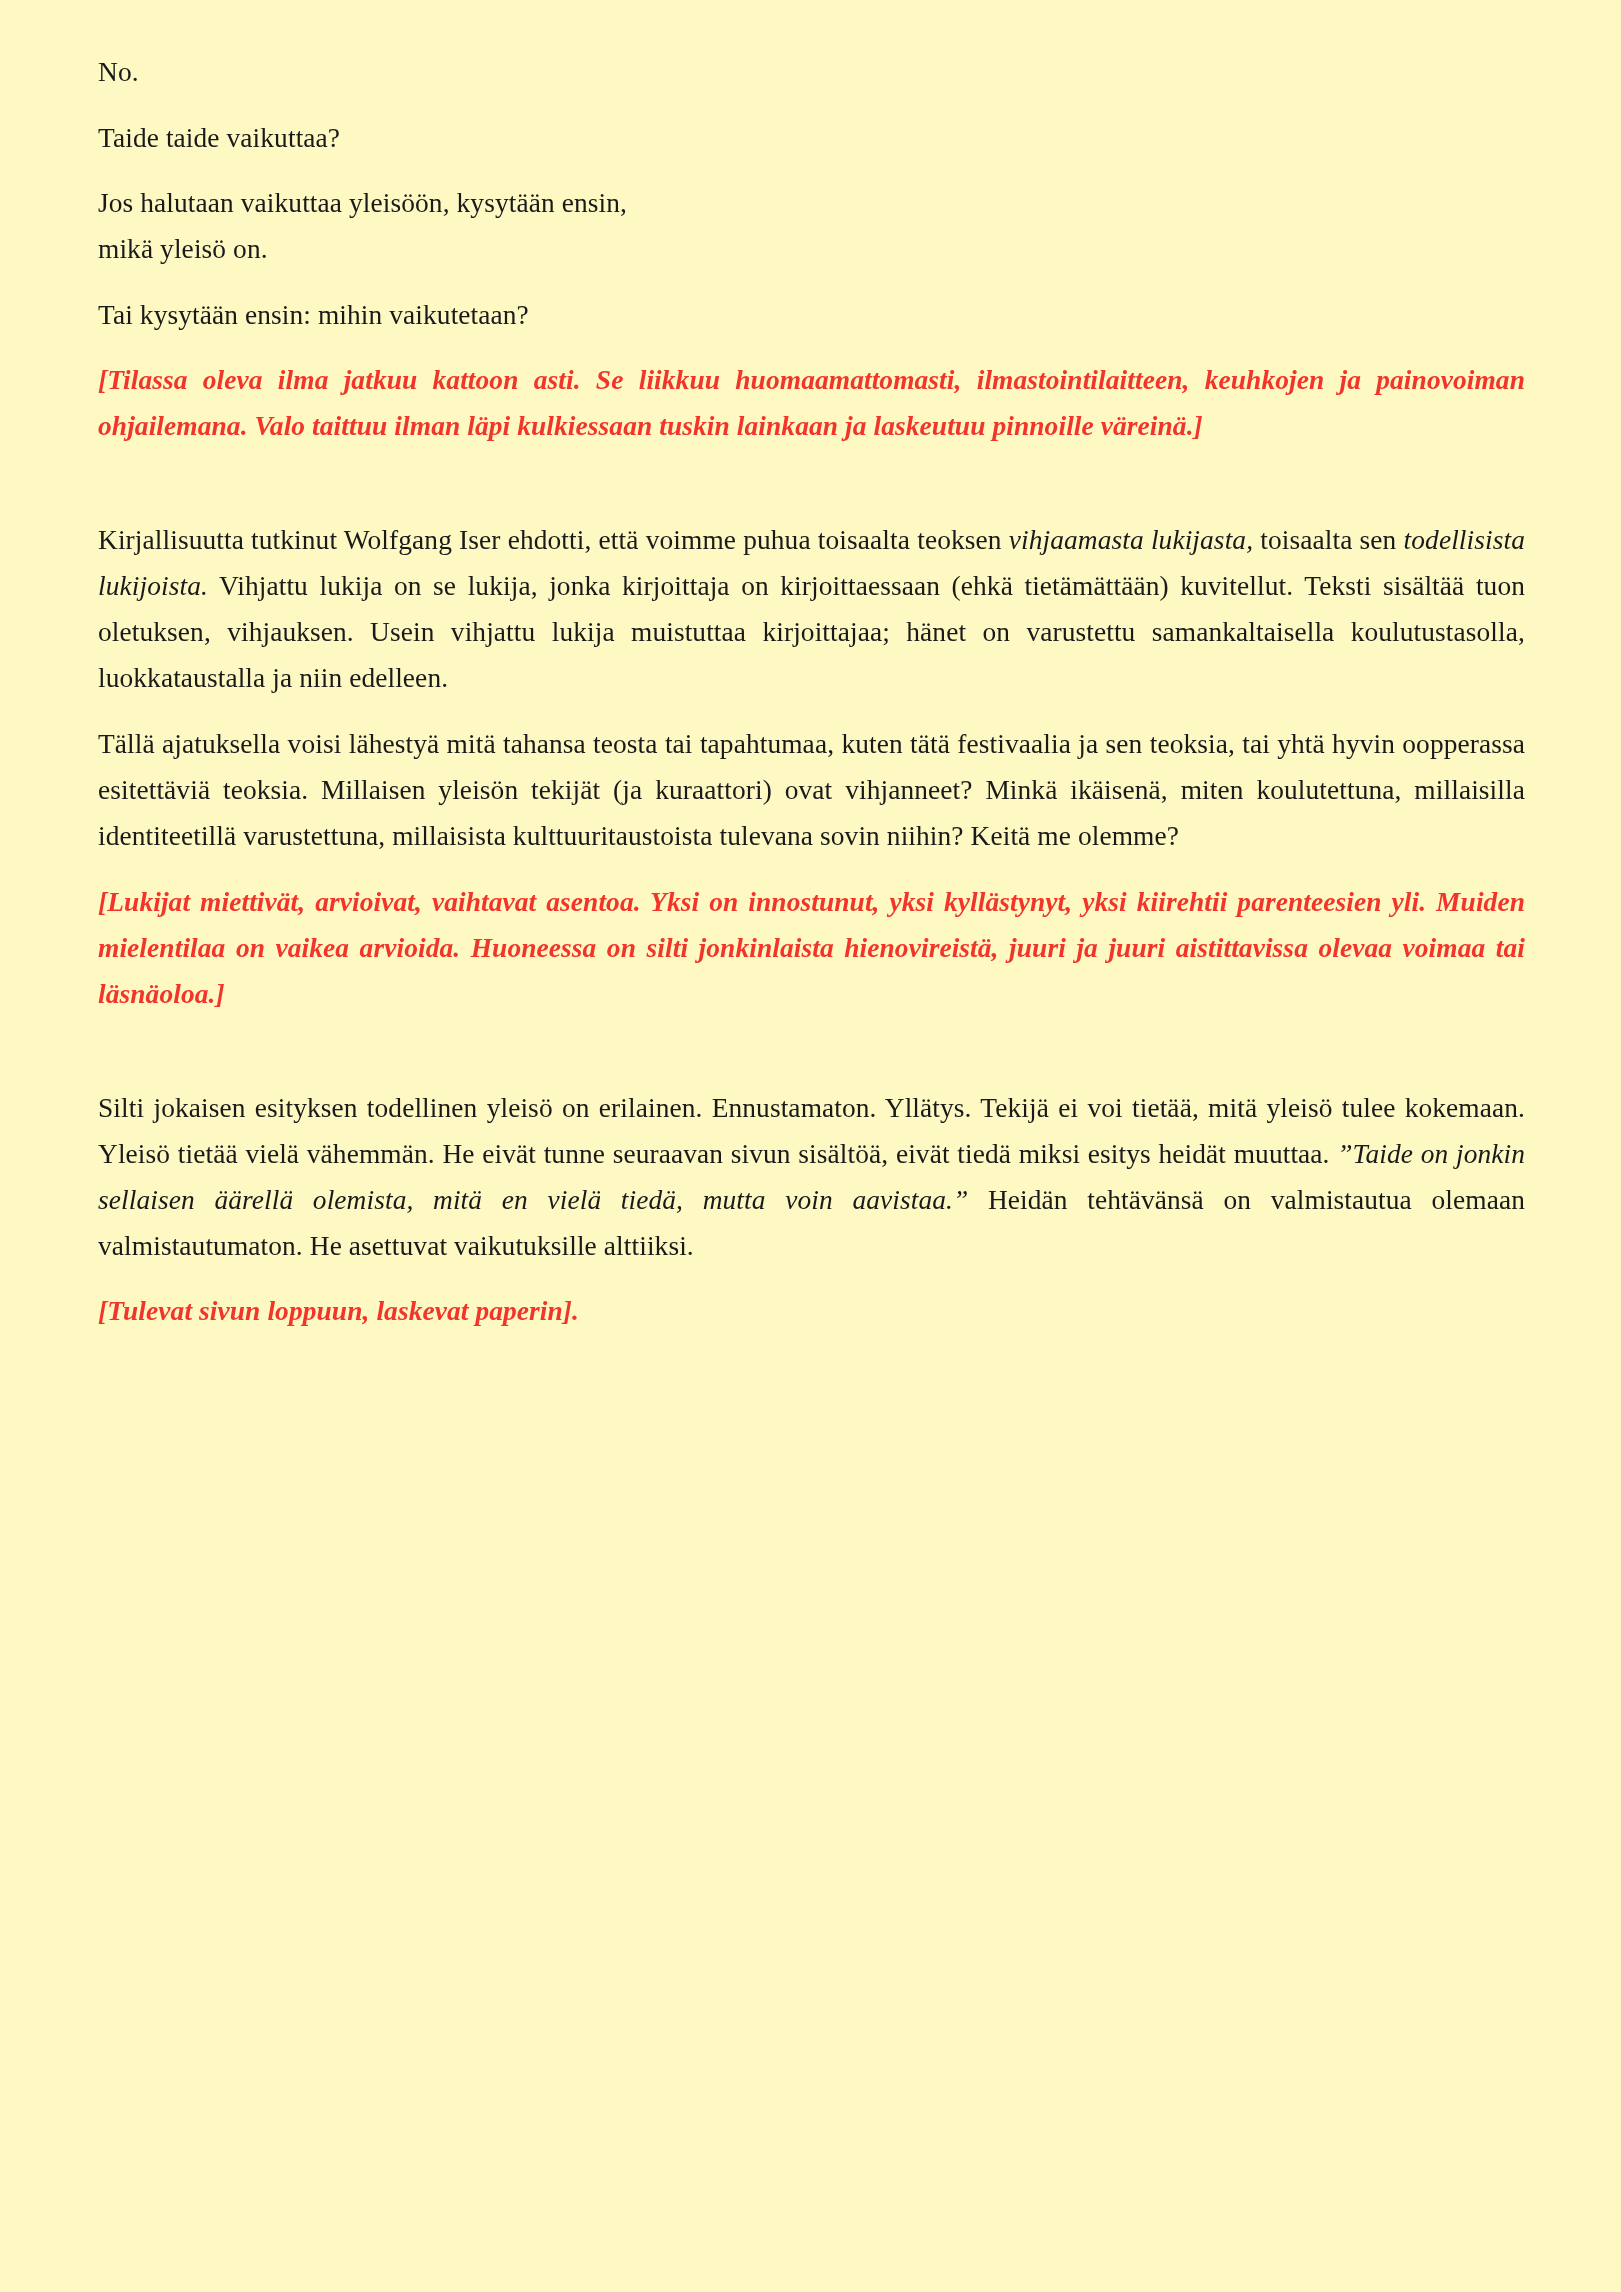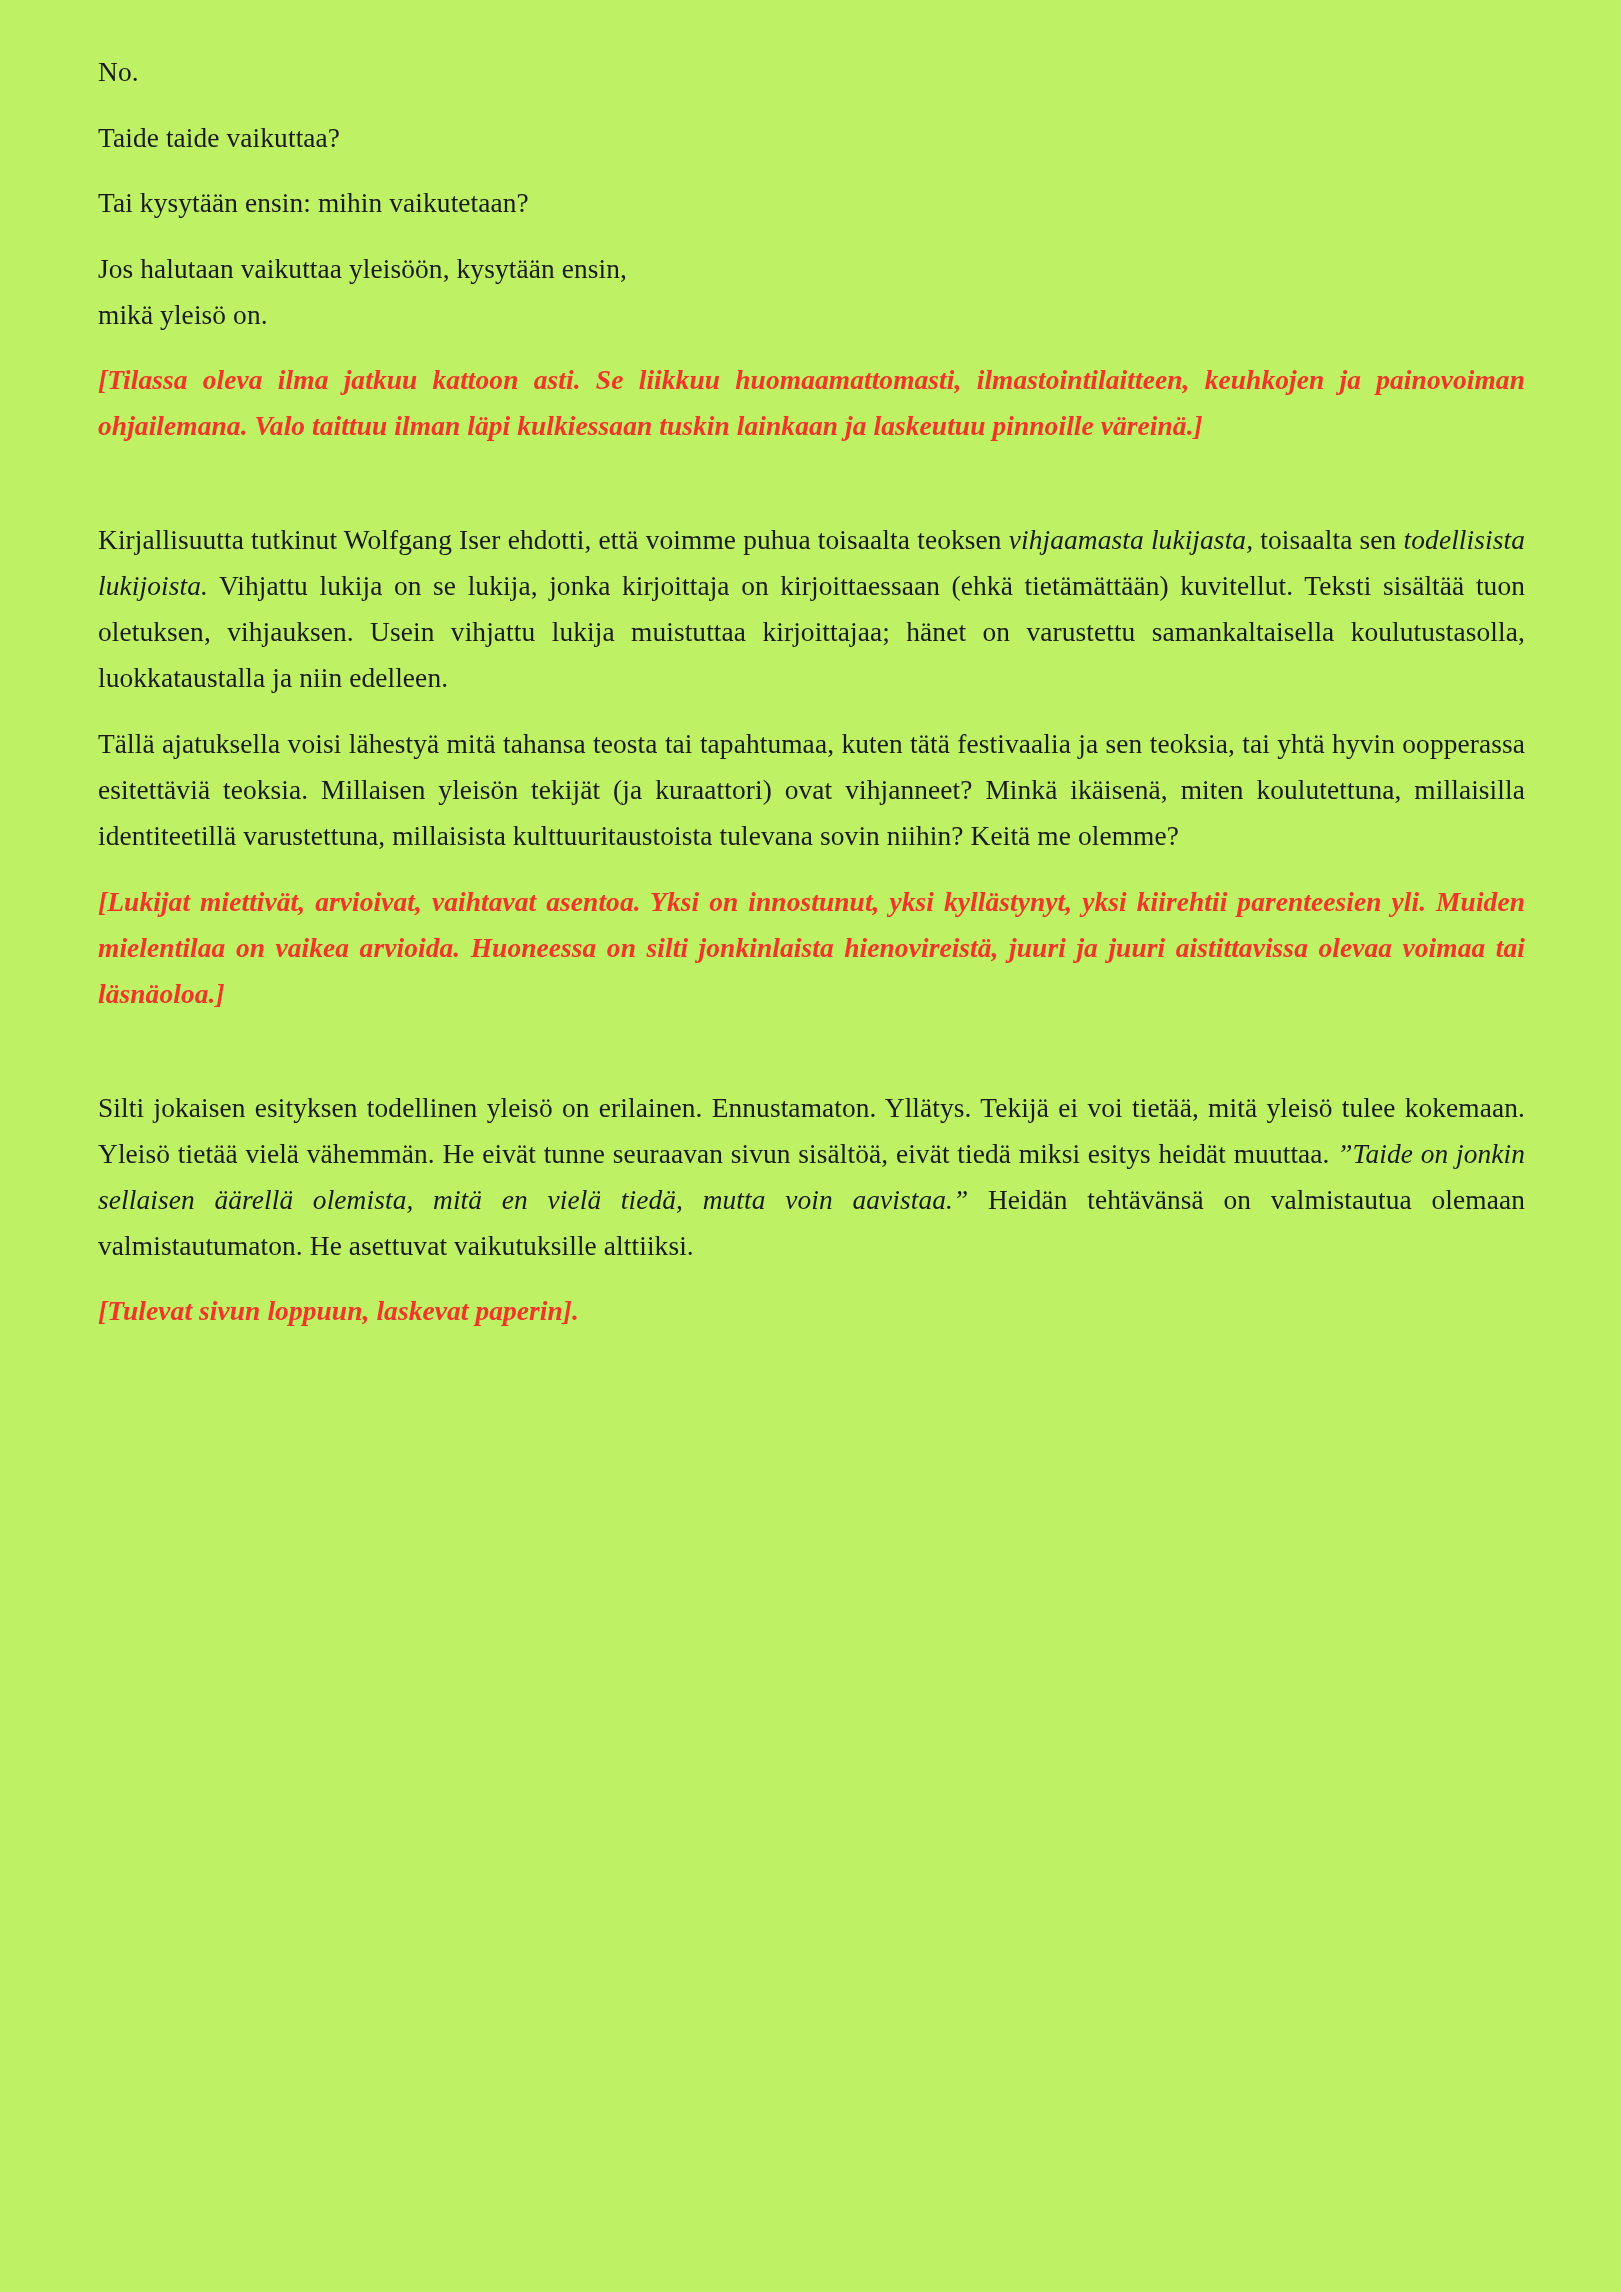--- a/index.html
+++ b/index.html
@@ -12,21 +12,21 @@
     min-height: 2293px;
     font-family: "Liberation Serif", "DejaVu Serif", serif;
     color: #1a1a1a;
     box-sizing: border-box;
   }
   .page {
     box-sizing: border-box;
     width: 1621px;
     min-height: 2293px;
     padding: 49px 96px 59px 98px;
-    background: #bef264;
+    background: #fef9c3;
   }
   .block {
     margin: 0;
     font-size: 27.4px;
     line-height: 46px;
     text-align: justify;
     letter-spacing: 0.1px;
   }
   .block.black { color: #1a1a1a; }
   .block.red   { color: var(--red, #f2352b); font-weight: bold; }
@@ -35,22 +35,22 @@
   .gap-para  { margin-top: 19.6px; }
   .gap-large { margin-top: 68px; }
   em { font-style: italic; }
 </style>
 </head>
 <body style="background: rgb(255, 255, 255); color: rgb(26, 26, 26);">
 
 <div class="page">
     <p class="block black gap-none"><span>No.</span></p>
     <p class="block black gap-para"><span>Taide taide vaikuttaa?</span></p>
+    <p class="block black gap-para"><span>Jos halutaan vaikuttaa yleisöön, kysytään ensin,</span><br><span>mikä yleisö on.</span></p>
     <p class="block black gap-para"><span>Tai kysytään ensin: mihin vaikutetaan?</span></p>
-    <p class="block black gap-para"><span>Jos halutaan vaikuttaa yleisöön, kysytään ensin,</span><br><span>mikä yleisö on.</span></p>
     <p class="block red gap-para"><em>[Tilassa oleva ilma jatkuu kattoon asti. Se liikkuu huomaamattomasti, ilmastointilaitteen, keuhkojen ja painovoiman ohjailemana. Valo taittuu ilman läpi kulkiessaan tuskin lainkaan ja laskeutuu pinnoille väreinä.]</em></p>
     <p class="block black gap-large"><span>Kirjallisuutta tutkinut Wolfgang Iser ehdotti, että voimme puhua toisaalta teoksen </span><em>vihjaamasta lukijasta,</em><span> toisaalta sen </span><em>todellisista lukijoista.</em><span> Vihjattu lukija on se lukija, jonka kirjoittaja on kirjoittaessaan (ehkä tietämättään) kuvitellut. Teksti sisältää tuon oletuksen, vihjauksen. Usein vihjattu lukija muistuttaa kirjoittajaa; hänet on varustettu samankaltaisella koulutustasolla, luokkataustalla ja niin edelleen.</span></p>
     <p class="block black gap-para"><span>Tällä ajatuksella voisi lähestyä mitä tahansa teosta tai tapahtumaa, kuten tätä festivaalia ja sen teoksia, tai yhtä hyvin oopperassa esitettäviä teoksia. Millaisen yleisön tekijät (ja kuraattori) ovat vihjanneet? Minkä ikäisenä, miten koulutettuna, millaisilla identiteetillä varustettuna, millaisista kulttuuritaustoista tulevana sovin niihin? Keitä me olemme?</span></p>
     <p class="block red gap-para"><em>[Lukijat miettivät, arvioivat, vaihtavat asentoa. Yksi on innostunut, yksi kyllästynyt, yksi kiirehtii parenteesien yli. Muiden mielentilaa on vaikea arvioida. Huoneessa on silti jonkinlaista hienovireistä, juuri ja juuri aistittavissa olevaa voimaa tai läsnäoloa.]</em></p>
     <p class="block black gap-large"><span>Silti jokaisen esityksen todellinen yleisö on erilainen. Ennustamaton. Yllätys. Tekijä ei voi tietää, mitä yleisö tulee kokemaan. Yleisö tietää vielä vähemmän. He eivät tunne seuraavan sivun sisältöä, eivät tiedä miksi esitys heidät muuttaa. </span><em>”Taide on jonkin sellaisen äärellä olemista, mitä en vielä tiedä, mutta voin aavistaa.”</em><span> Heidän tehtävänsä on valmistautua olemaan valmistautumaton. He asettuvat vaikutuksille alttiiksi.</span></p>
     <p class="block red gap-para"><em>[Tulevat sivun loppuun, laskevat paperin].</em></p>
   </div>
 
 
 </body></html>

